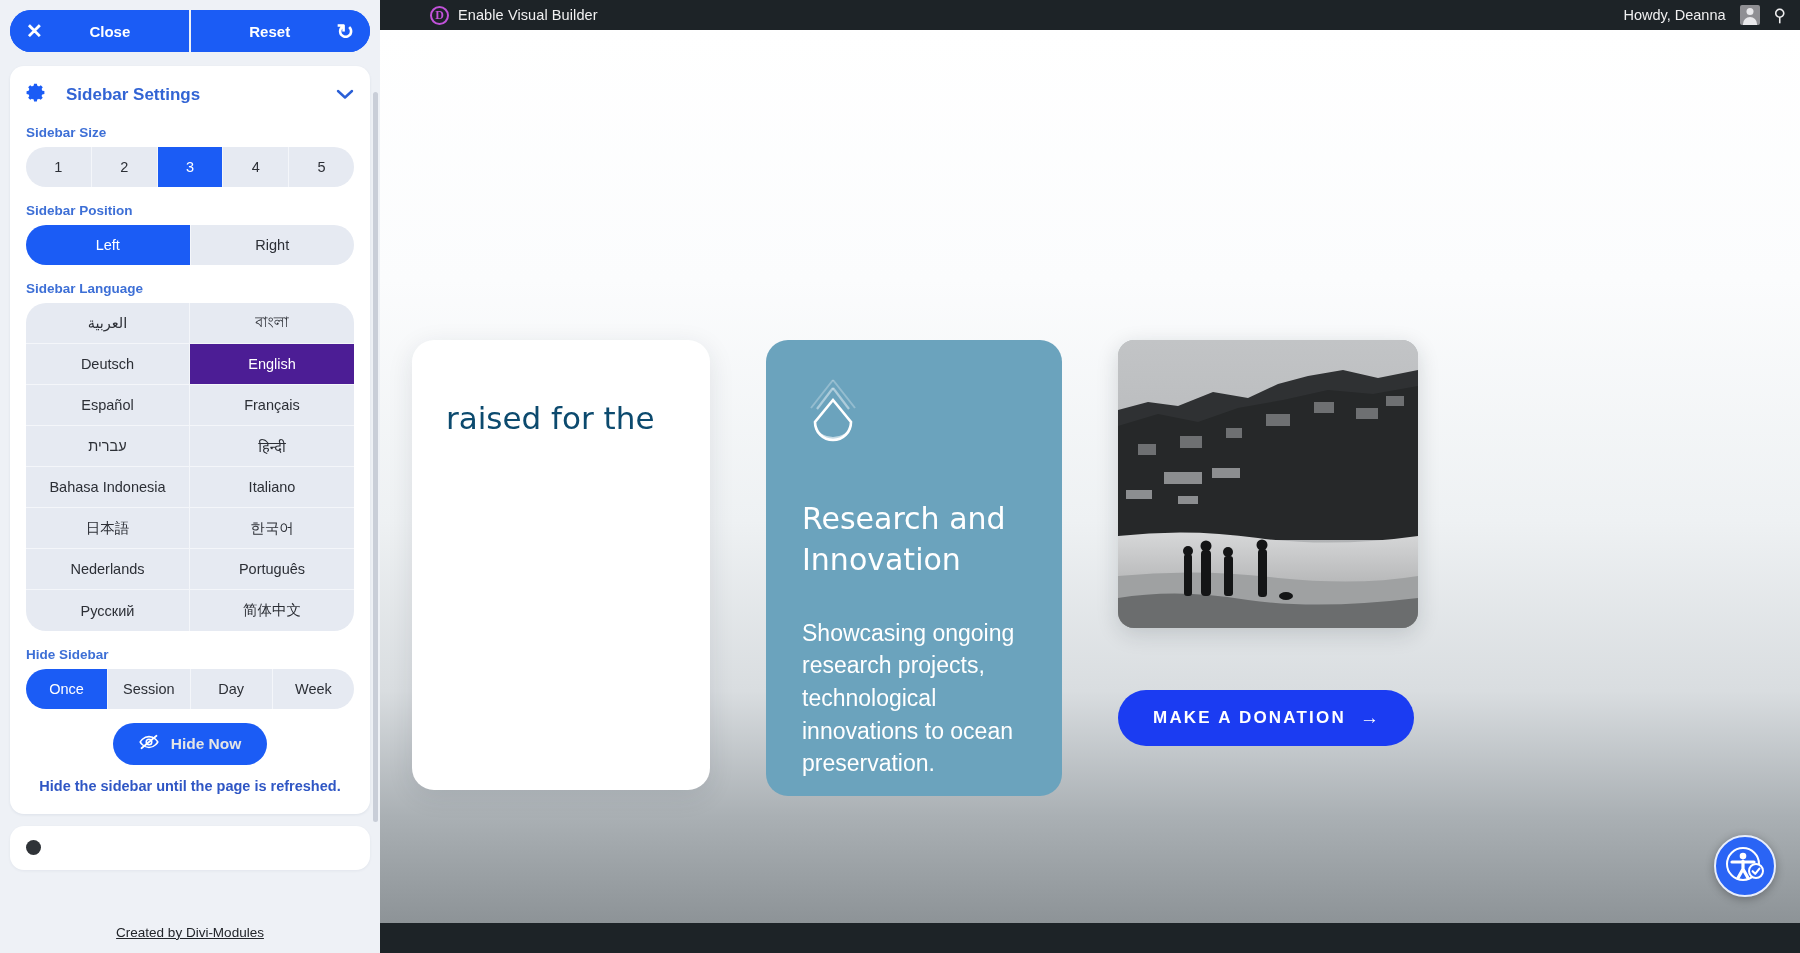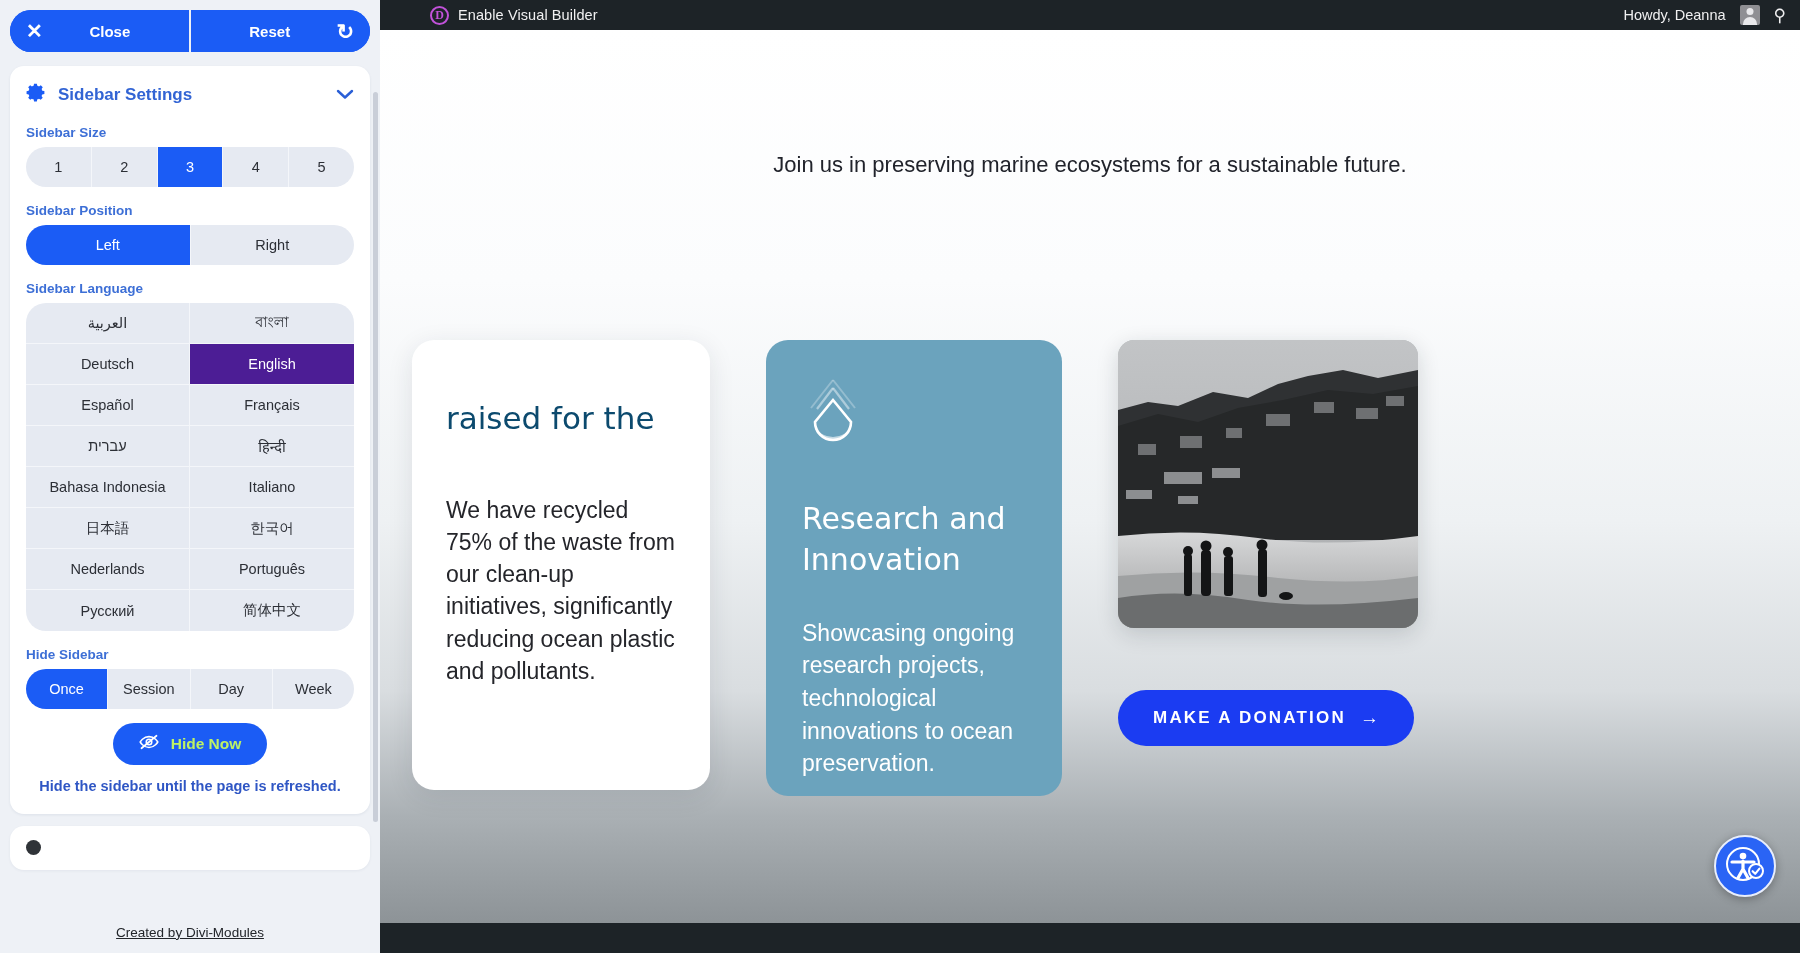--- a/index.html
+++ b/index.html
@@ -143,21 +143,21 @@
 
   #panel-scroll {
     flex: 1 1 auto; overflow: hidden; position: relative;
     padding: 14px 10px 0 10px;
   }
   #settings-card {
     background: #fff; border-radius: 14px; padding: 16px 16px 20px 16px;
     box-shadow: 0 1px 3px rgba(30,50,90,.08);
   }
   #settings-head {
-    display: flex; align-items: center; gap: 11px; margin-bottom: 18px;
+    display: flex; align-items: center; gap: 19px; margin-bottom: 18px;
   }
   #settings-title { font-size: 17px; color: #3264d4; font-weight: 600; flex: 1; }
   .grp-label {
     font-size: 13.5px; color: #3d6fd6; font-weight: 600; margin-bottom: 7px;
   }
   .seg-row { display: flex; margin-bottom: 16px; }
   .seg {
     flex: 1; height: 40px; background: #e6eaf2; color: #2c2f36;
     border: none; cursor: pointer; font-size: 14.5px;
     display: flex; align-items: center; justify-content: center;
@@ -179,21 +179,21 @@
   }
   .lang-btn:nth-child(2n) { border-right: none; }
   .lang-grid .lang-btn:nth-child(1) { border-radius: 20px 0 0 0; }
   .lang-grid .lang-btn:nth-child(2) { border-radius: 0 20px 0 0; }
   .lang-grid .lang-btn:nth-last-child(2) { border-radius: 0 0 0 20px; border-bottom: none; }
   .lang-grid .lang-btn:last-child { border-radius: 0 0 20px 0; border-bottom: none; }
   .lang-btn.active { background: #4c1d95; color: #fff; }
 
   #hide-now-wrap { display: flex; justify-content: center; margin-top: 14px; }
   #hide-now-btn {
-    background: #1b5cf5; color: #bef264; border: none; cursor: pointer;
+    background: #1b5cf5; color: #e5e5e5; border: none; cursor: pointer;
     height: 42px; padding: 9px 26px; border-radius: 21px;
     display: flex; align-items: center; gap: 12px;
     font-size: 15.5px; font-weight: 600;
   }
   #hide-hint {
     margin-top: 13px; text-align: center; font-size: 14.5px;
     color: #2f56c4; font-weight: 600;
   }
   #ghost-card {
     margin-top: 12px; background: #fff; border-radius: 14px; height: 44px;
@@ -217,28 +217,26 @@
     position: absolute; left: 0; top: 40px; width: 5px; height: 730px;
     background: #c9ced8; border-radius: 3px;
   }
 </style>
 </head>
 <body>
 
 <div id="site">
 
   <div id="hero-wrap">
-    <p id="hero-sub">Join us in preserving marine ecosystems for a sustainable future.</p>
   </div>
 
   <div id="cards">
 
     <div id="card-stat" class="card">
       <div id="stat-caption">raised for the</div>
-      <div id="stat-body">We have recycled 75% of the waste from our clean-up initiatives, significantly reducing ocean plastic and pollutants.</div>
     </div>
 
     <div id="card-research" class="card">
       <div id="drop-icon">
         <svg width="62" height="76" viewBox="0 0 62 76">
           <path d="M31 22 L49 44 A18 18 0 1 1 13 44 Z" fill="none" stroke="#ffffff" stroke-width="2.6"></path>
           <path d="M31 10 L47 31" fill="none" stroke="#ffffff" stroke-width="2.2" opacity=".45"></path>
           <path d="M31 10 L15 31" fill="none" stroke="#ffffff" stroke-width="2.2" opacity=".45"></path>
           <path d="M31 2 L53 30" fill="none" stroke="#ffffff" stroke-width="2" opacity=".28"></path>
           <path d="M31 2 L9 30" fill="none" stroke="#ffffff" stroke-width="2" opacity=".28"></path>

